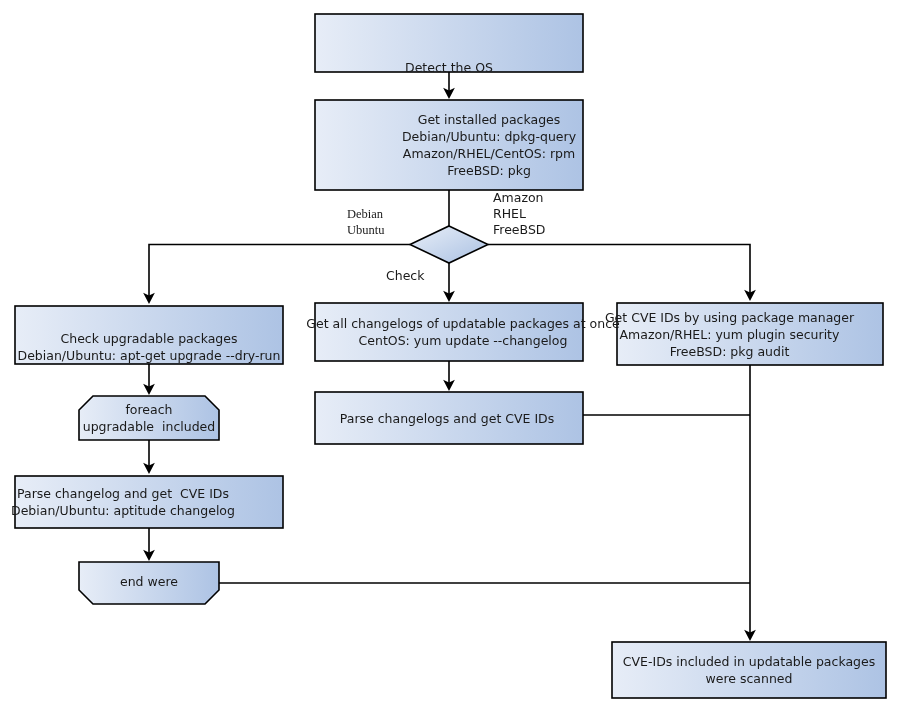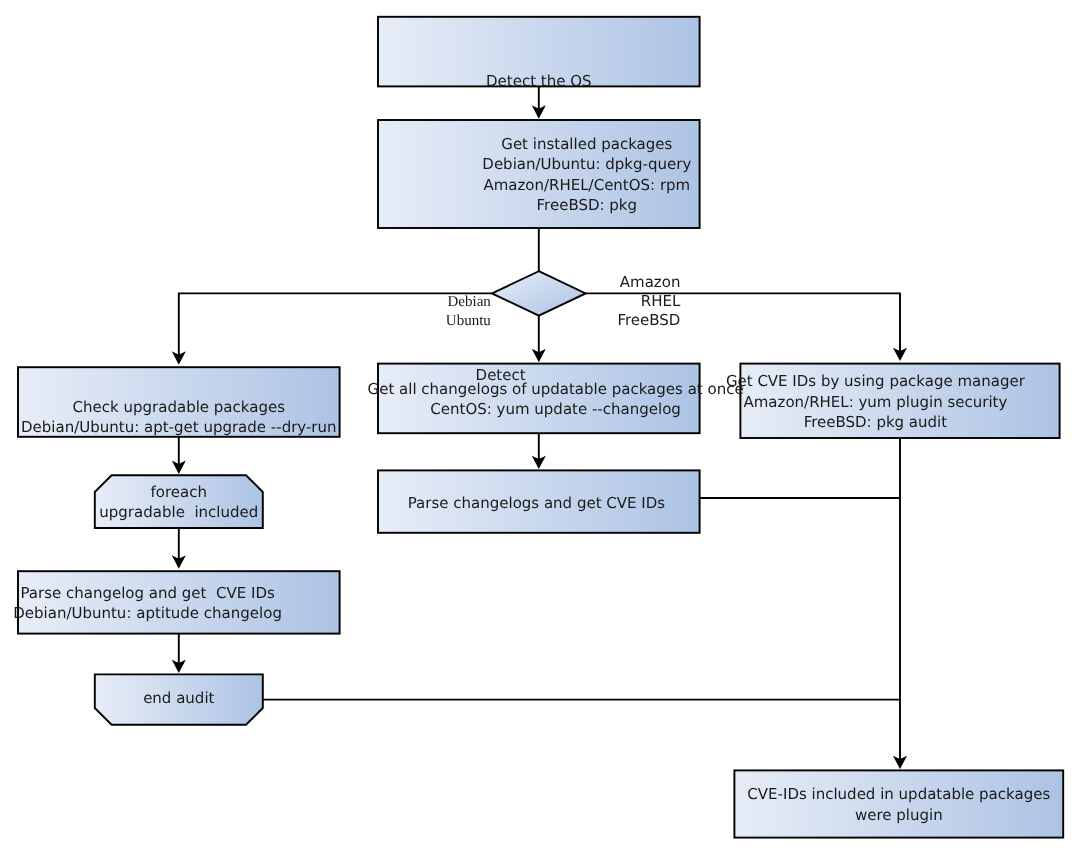--- a/index.html
+++ b/index.html
@@ -30,23 +30,22 @@
     font-size: 12.5px;
     line-height: 17px;
     white-space: pre;
     pointer-events: none;
   }
   .edge-label {
     position: absolute;
     color: #1a1a1a;
     font-size: 12.5px;
     line-height: 16px;
-    text-align: right;
+    text-align: left;
     white-space: pre;
-    margin-top: 37px;
   }
 </style>
 </head>
 <body>
 
 <svg id="canvas" viewBox="0 0 898 712" xmlns="http://www.w3.org/2000/svg">
   <defs>
     <linearGradient id="boxGrad" x1="0" y1="0" x2="1" y2="0">
       <stop offset="0%" stop-color="#e7edf7"></stop>
       <stop offset="100%" stop-color="#adc3e4"></stop>
@@ -109,25 +108,25 @@
 FreeBSD: pkg audit</div>
 
 <div class="node-label" style="left:69px; top:396px; width:160px; height:44px;">foreach
 upgradable  included</div>
 
 <div class="node-label" style="left:315px; top:392px; width:264px; height:52px;">Parse changelogs and get CVE IDs</div>
 
 <div class="node-label" style="left:15px; top:476px; width:216px; height:52px;">Parse changelog and get  CVE IDs
 Debian/Ubuntu: aptitude changelog</div>
 
-<div class="node-label" style="left:79px; top:562px; width:140px; height:38px;">end audit</div>
+<div class="node-label" style="left:79px; top:562px; width:140px; height:38px;">end were</div>
 
 <div class="node-label" style="left:612px; top:642px; width:274px; height:56px;">CVE-IDs included in updatable packages
-were plugin</div>
+were scanned</div>
 
 <div class="edge-label" style="left:347px; top:206px; width:62px;font-family:Liberation Serif, serif;">Debian
 Ubuntu</div>
 
 <div class="edge-label" style="left:493px; top:190px; width:74px;">Amazon
 RHEL
 FreeBSD</div>
 
-<div class="edge-label" style="left:386px; top:268px; width:52px;">Detect</div>
+<div class="edge-label" style="left:386px; top:268px; width:52px;">Check</div>
 
 </body></html>

